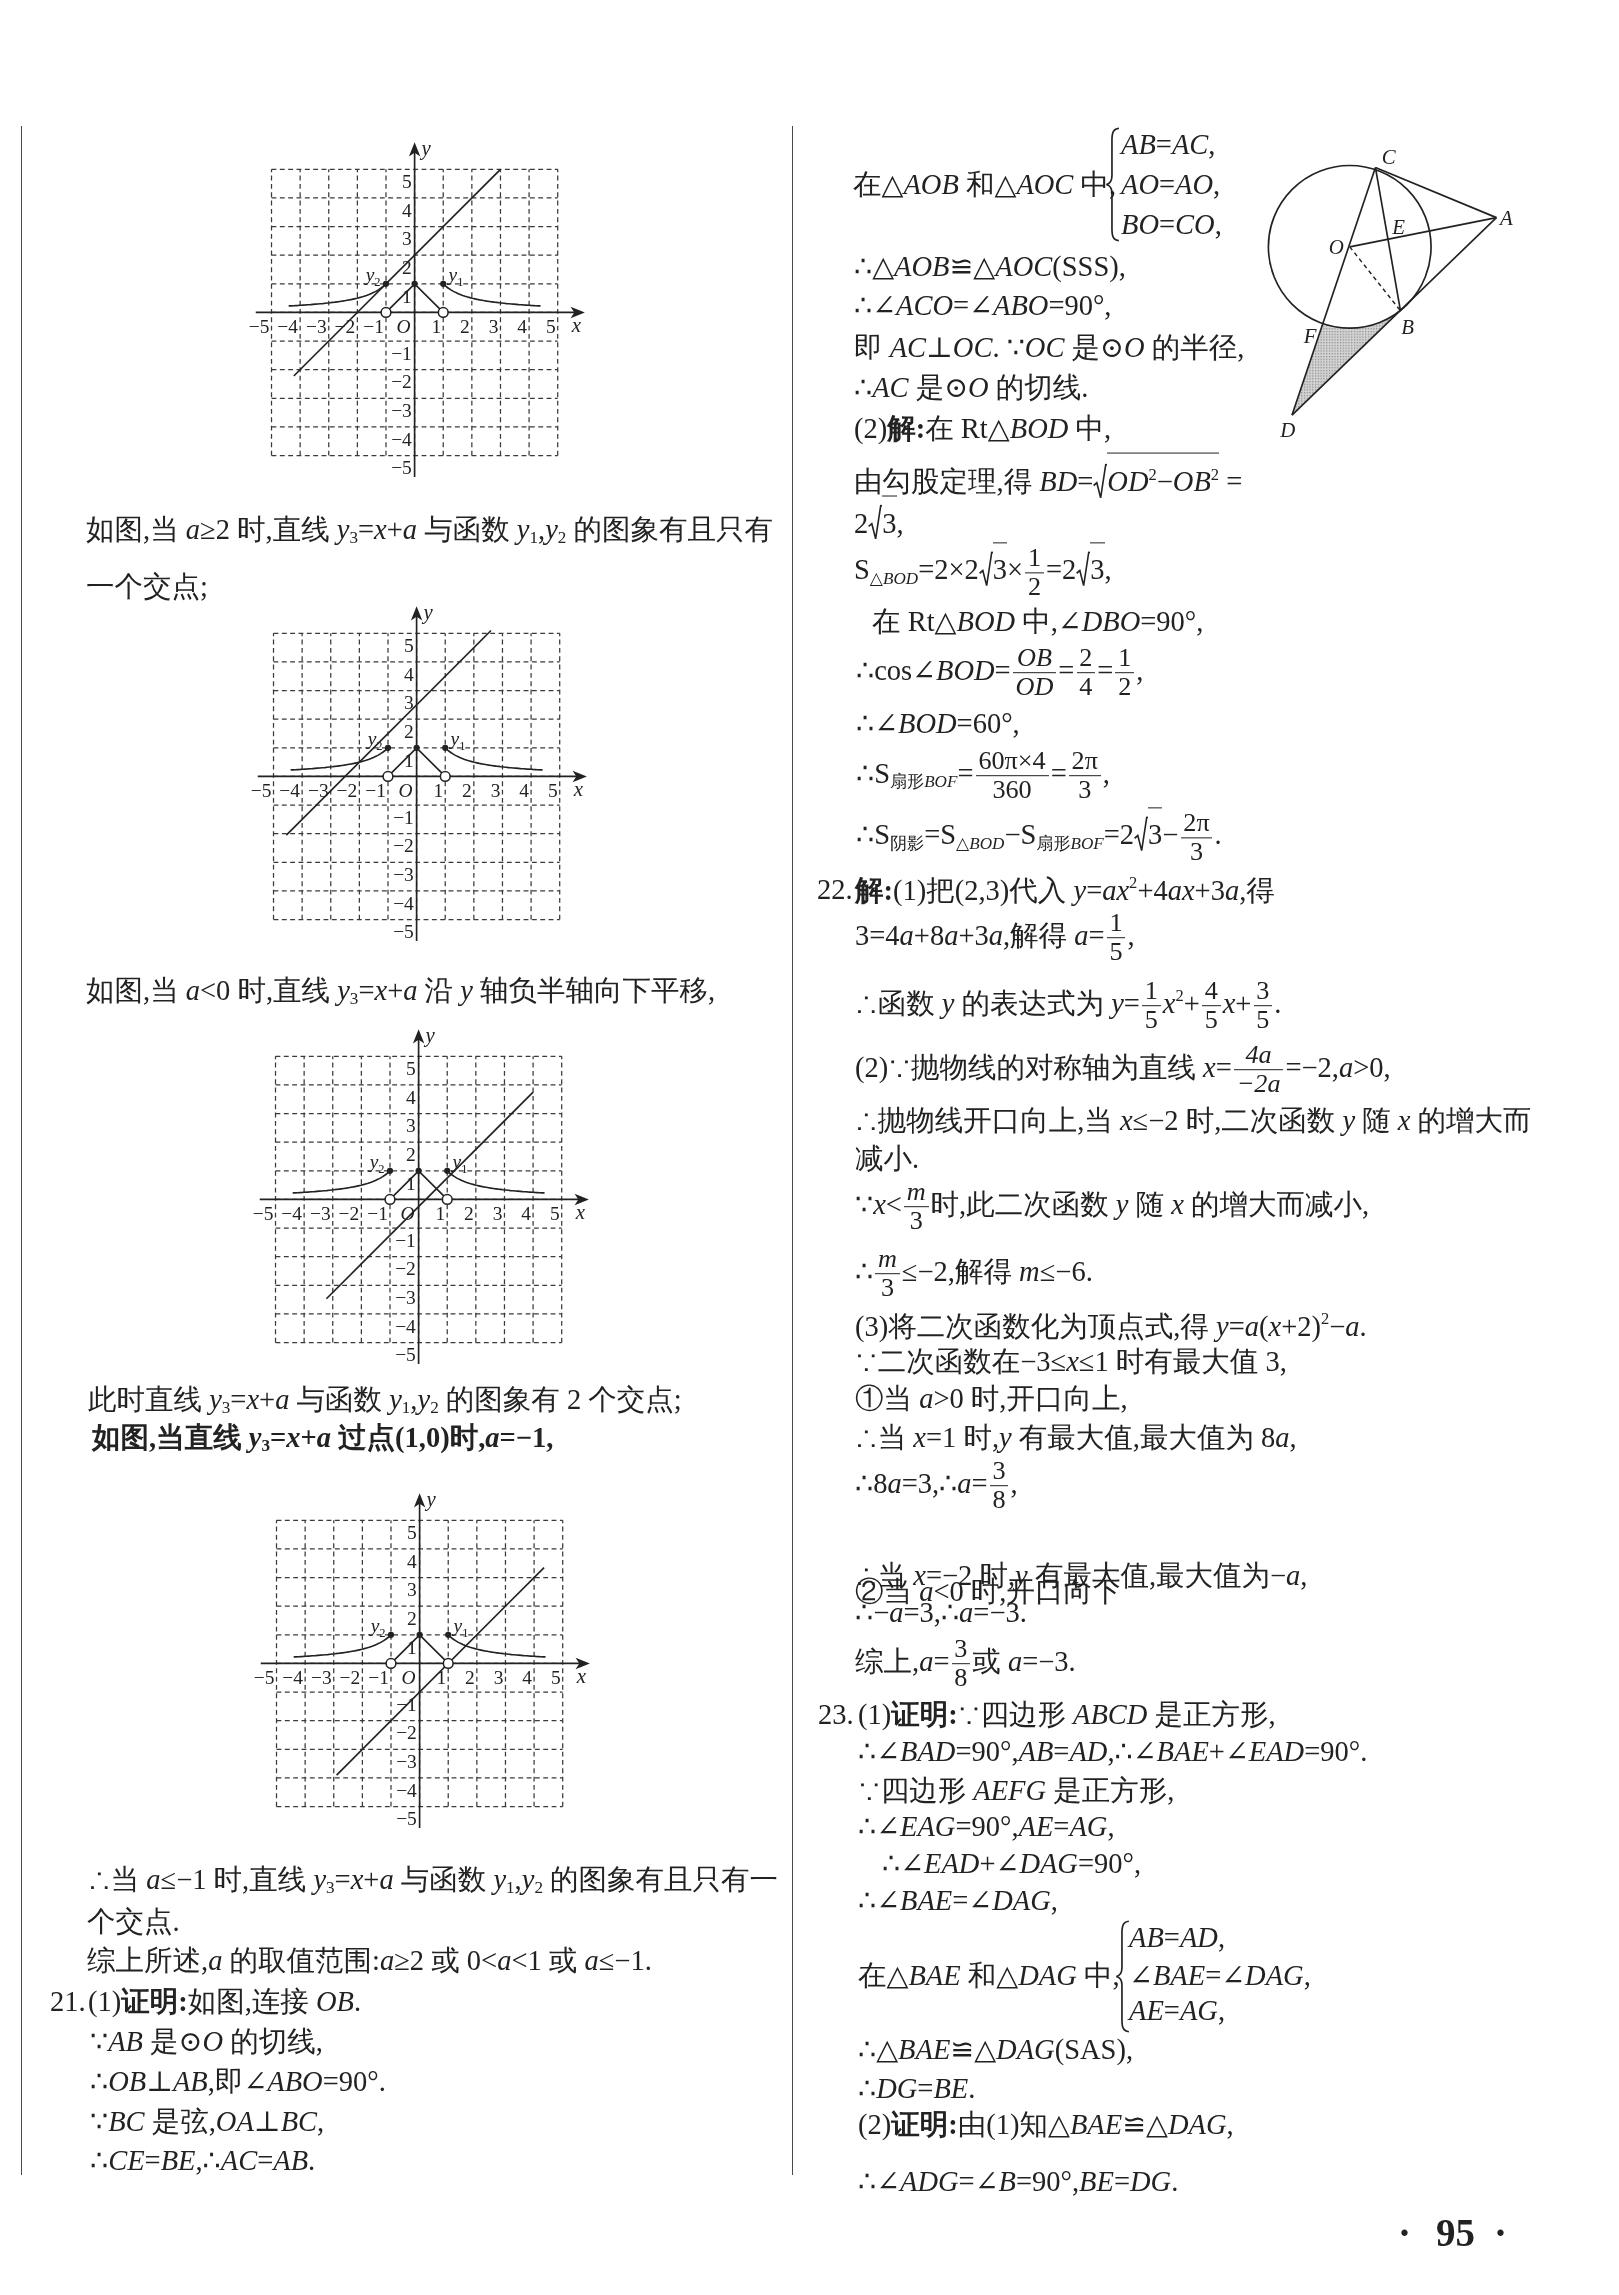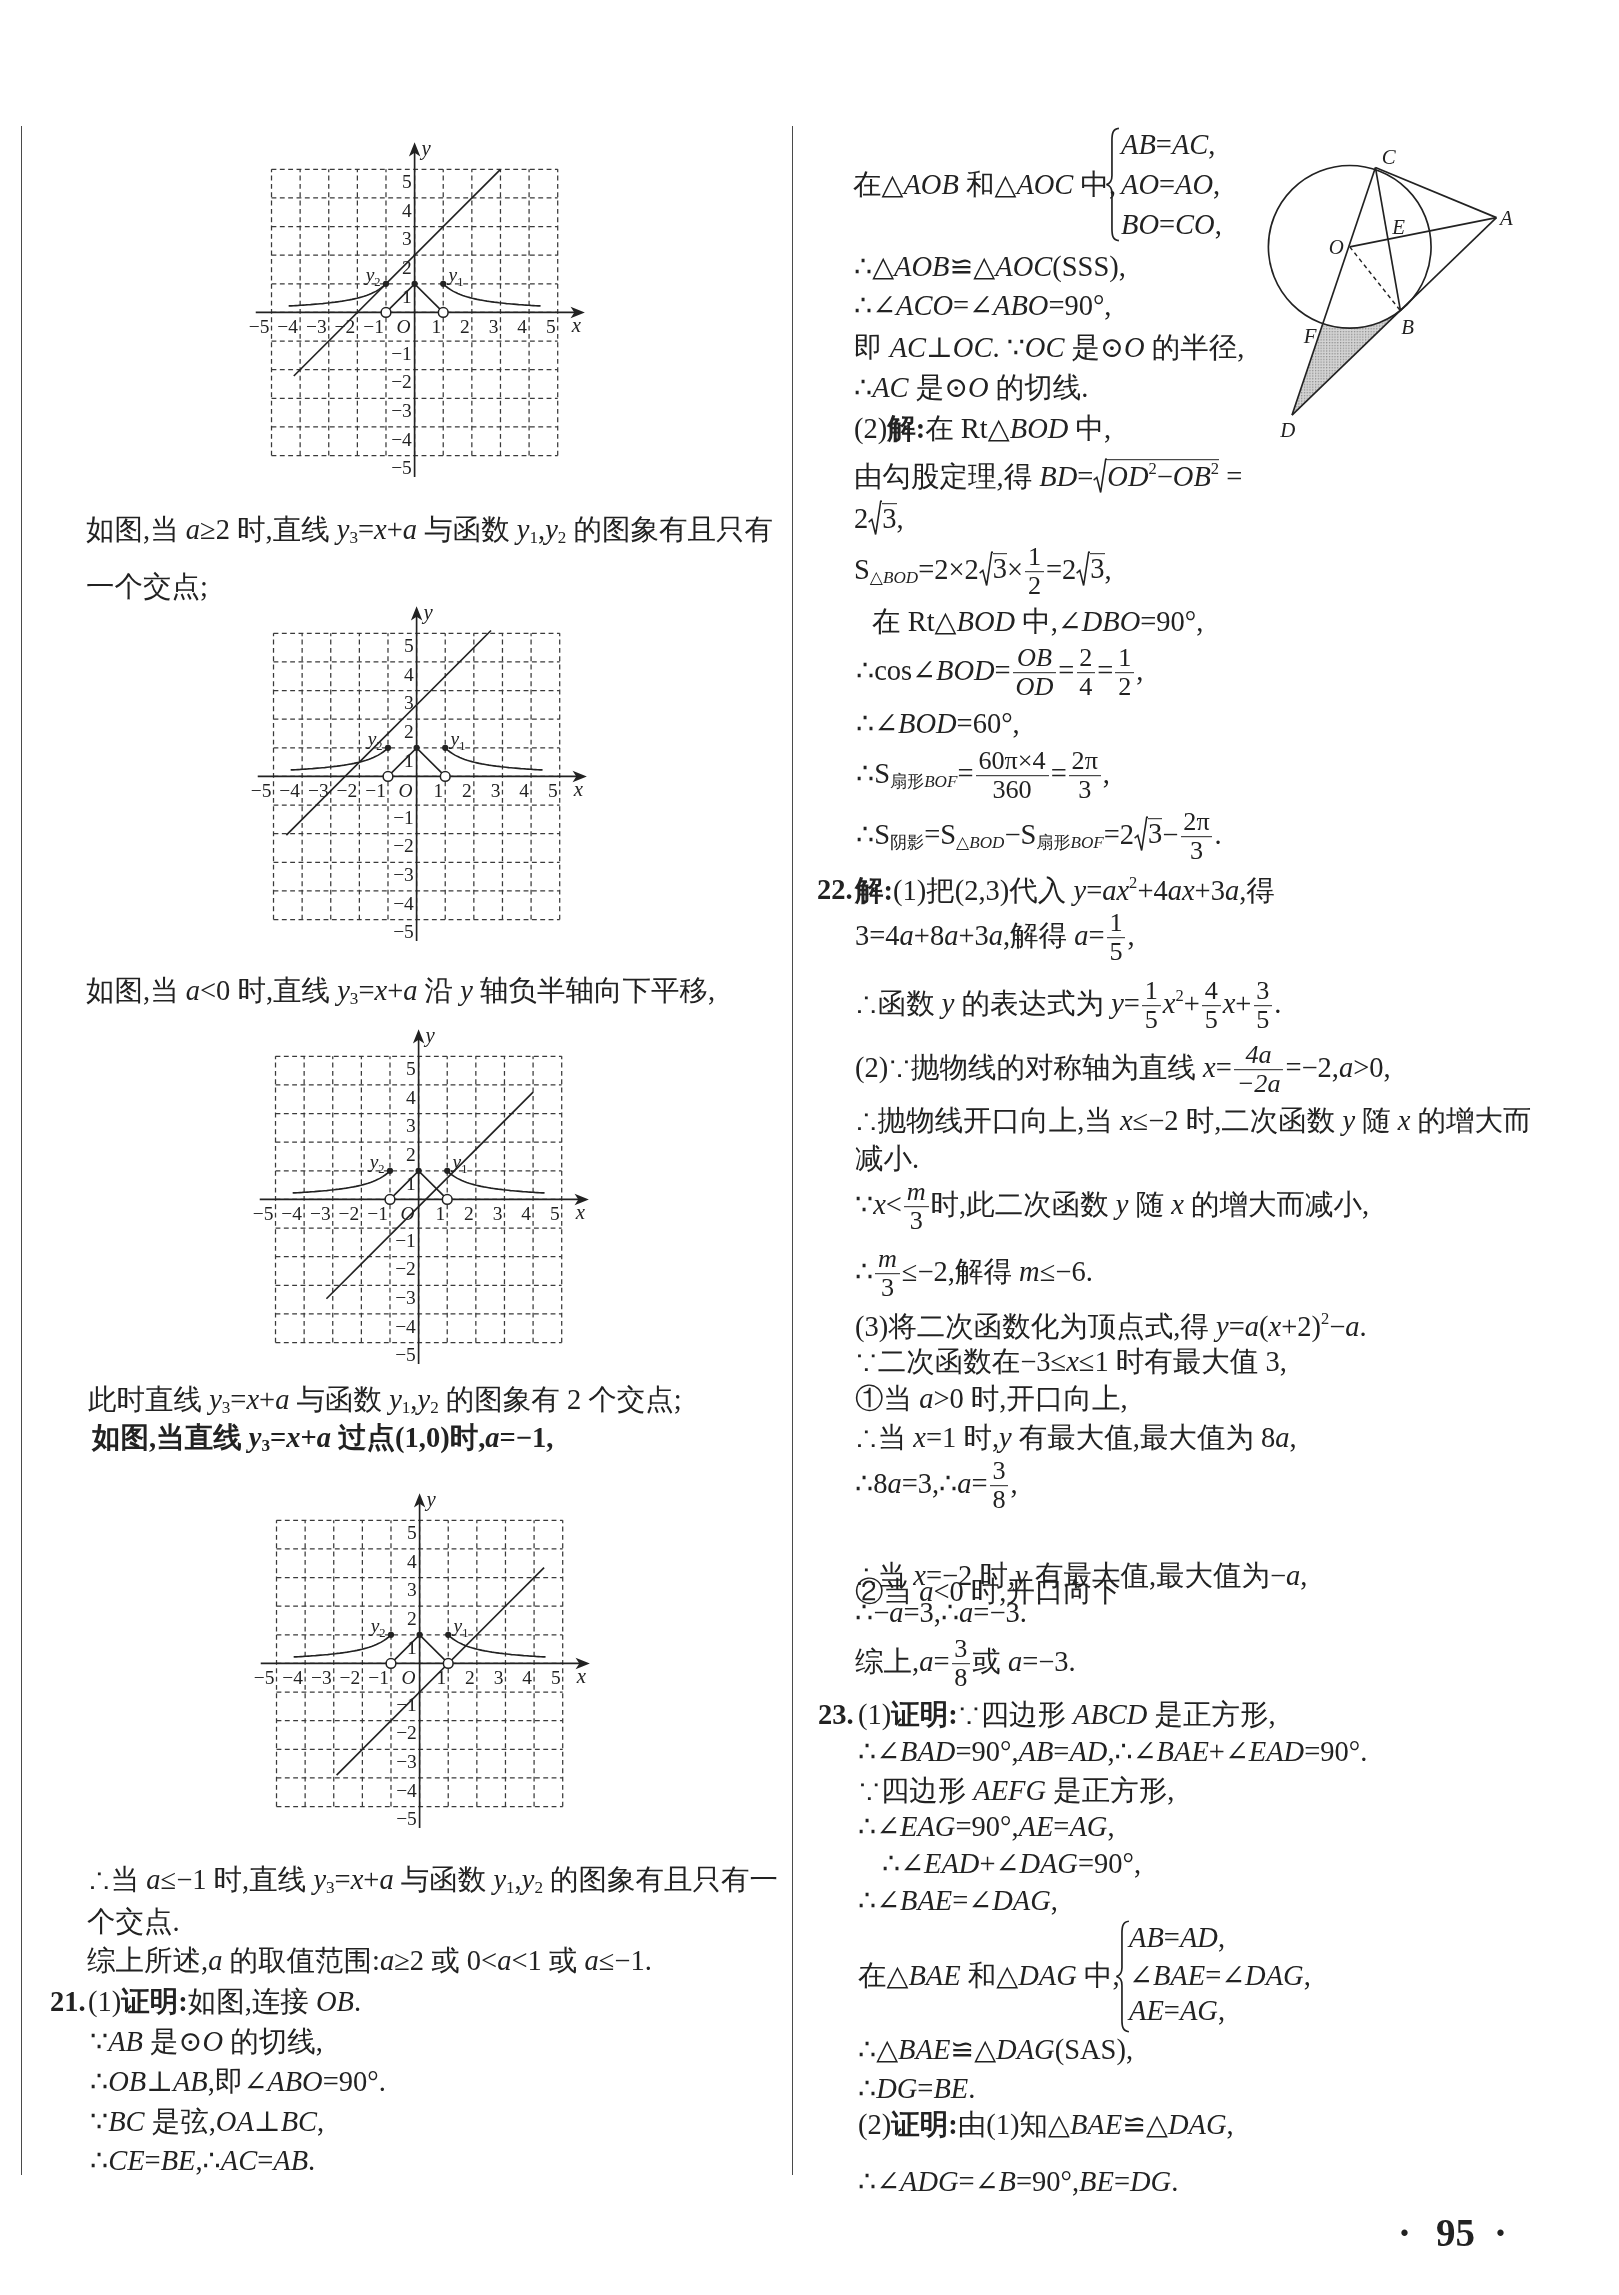--- a/index.html
+++ b/index.html
@@ -1,29 +1,29 @@
 <!DOCTYPE html>
 <html style="font-size:11px"><head>
 <meta charset="utf-8">
 <style>
 html,body{margin:0;padding:0;}
 body{width:1619px;height:2295px;position:relative;overflow:hidden;background:#fff;color:#222;font-family:"Liberation Serif","DejaVu Serif",serif;font-size:28.5px;}
 .rule{position:absolute;width:1.4px;background:#4a4a4a;}
 .ln{position:absolute;white-space:nowrap;line-height:1;transform:translateY(-50%);}
 .i{font-style:italic;}
 .b{font-weight:bold;}
-.num{font-weight:bold;}
+.num{font-weight:normal;}
 .sub{font-size:0.6em;vertical-align:-0.28em;}
 .sup{font-size:0.58em;vertical-align:0.72em;}
 .frac{display:inline-block;vertical-align:middle;text-align:center;margin:0 2.1px;}
 .frac>span{display:block;font-size:0.92em;line-height:1.08;padding:0 2.8px;}
 .frac>.n{border-bottom:1.7px solid #222;}
 .sqrt{display:inline-block;white-space:nowrap;}
 .sqrt .rs{display:inline-block;width:14px;height:1.25em;vertical-align:-0.28em;fill:none;stroke:#222;stroke-width:2.5;}
-.sqrt .rad{display:inline-block;border-top:1.7px solid #222;padding-top:1px;line-height:1;}
+.sqrt .rad{display:inline-block;border-top:1.7px solid #222;padding-top:13px;line-height:1;}
 .brace{position:absolute;fill:none;stroke:#222;stroke-width:2.4;}
 .graph{position:absolute;overflow:visible;}
 .grid{stroke:#3a3a3a;stroke-width:1.8;stroke-dasharray:7 5;}
 .axis{stroke:#222;stroke-width:2.4;}
 .arrow{fill:#222;}
 .curve{stroke:#222;stroke-width:2.4;fill:none;}
 .dot{fill:#222;}
 .open{fill:#fff;stroke:#222;stroke-width:2.2;}
 .tick{font-family:"Liberation Serif",serif;font-size:28px;fill:#222;}
 .tick.origin{font-style:italic;}

